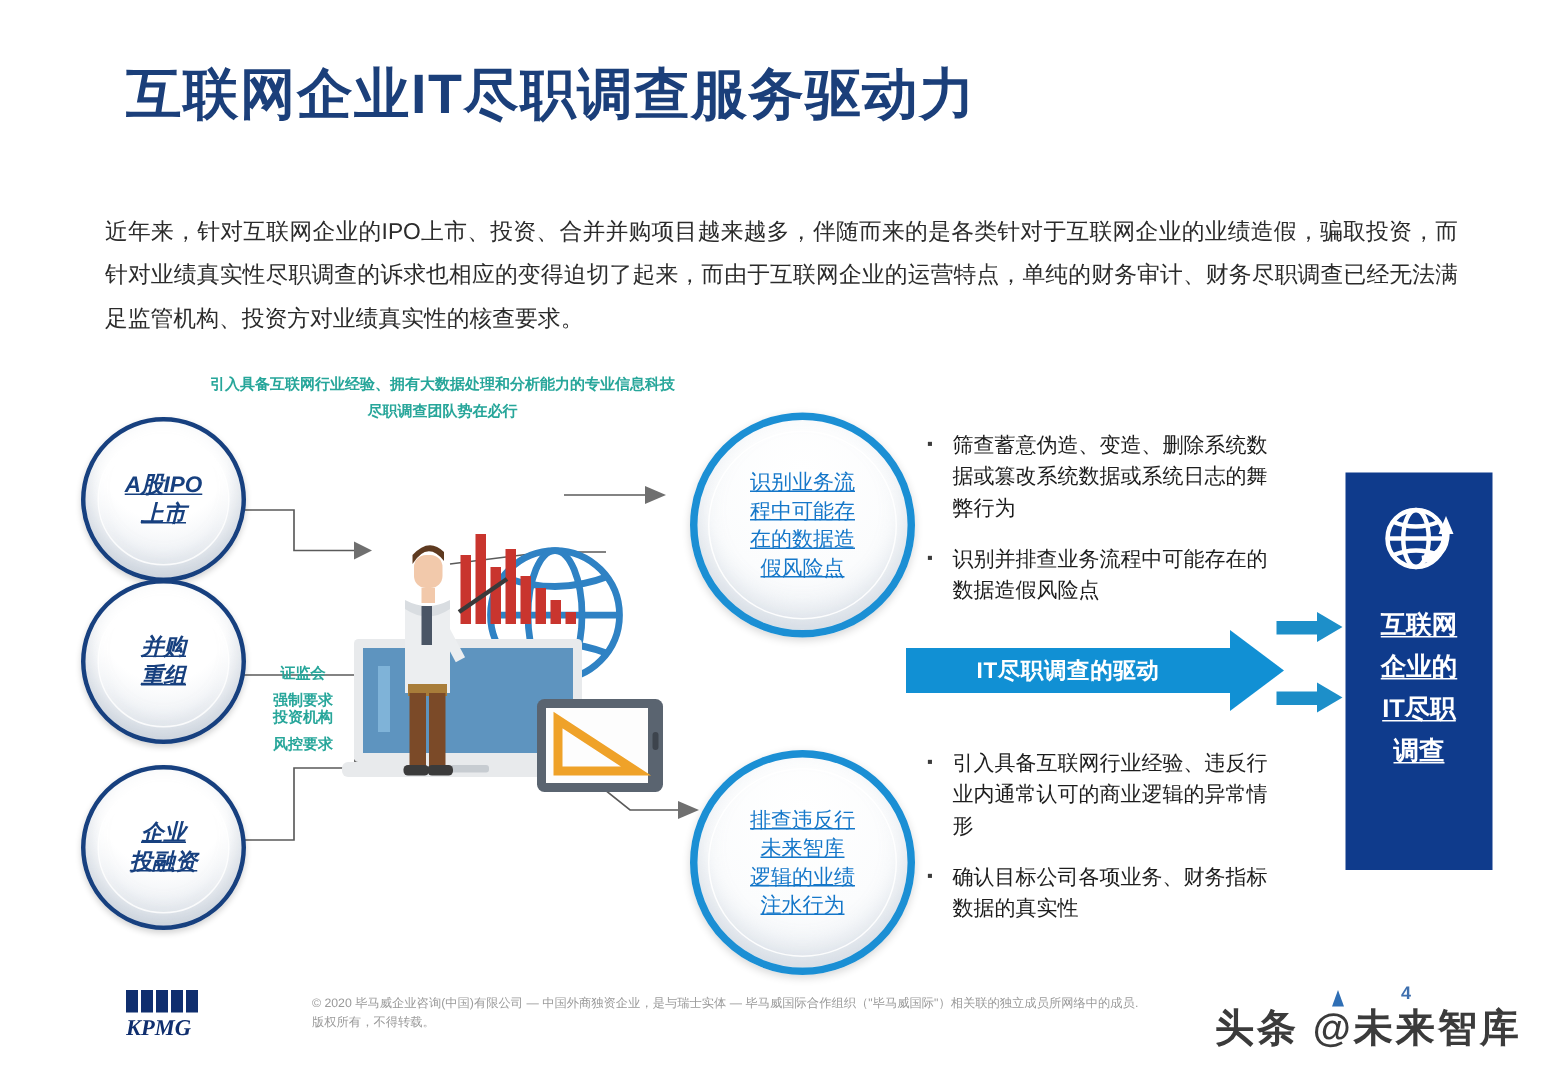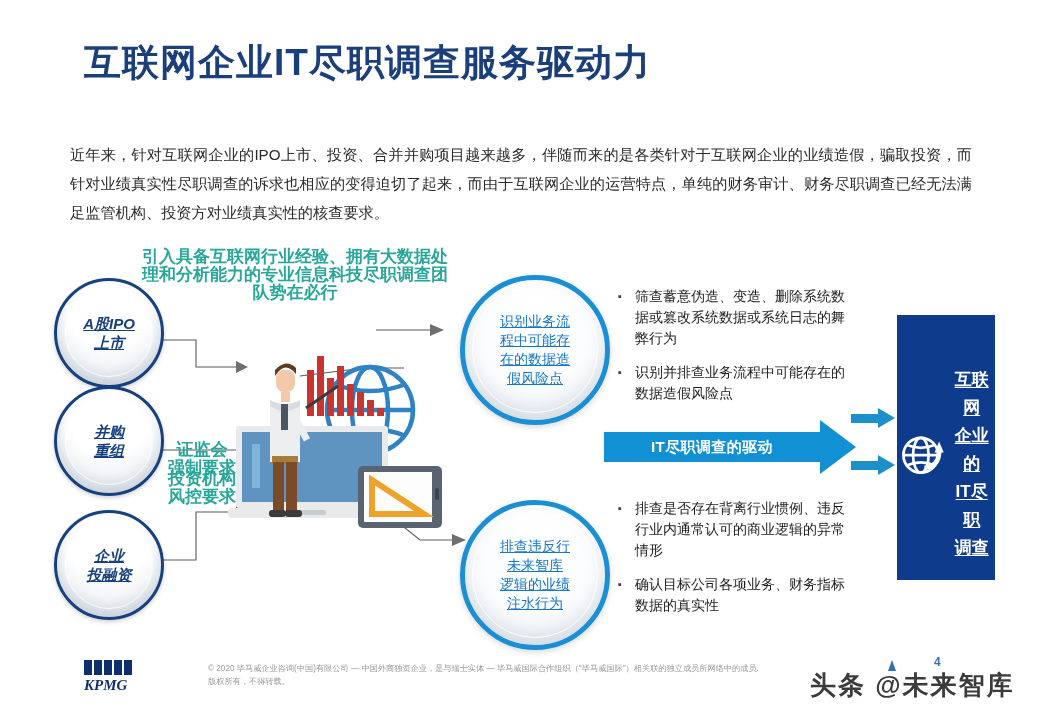--- a/index.html
+++ b/index.html
@@ -43,21 +43,21 @@
     position:relative;z-index:2;text-align:center;
     font-size:15px;font-weight:700;line-height:19px;color:#17407f;font-style:italic;
   }
   .circle-btn .lbl u{text-decoration:underline;text-underline-offset:1px;}
   #c1{left:54px;top:278px;}
   #c2{left:54px;top:386px;}
   #c3{left:54px;top:510px;}
 
   
   .teal-note{
-    position:absolute;color:#27a69a;font-weight:700;font-size:17px;
+    position:absolute;color:#27a69a;font-weight:700;font-size:10px;
     line-height:18px;text-align:center;
   }
   #tn-top{left:140px;top:248px;width:310px;}
   #tn-1{left:160px;top:405px;width:84px;margin-top:36px;}
   #tn-2{left:160px;top:470px;width:84px;}
 
   
   .wires{position:absolute;left:0;top:0;width:1040px;height:720px;pointer-events:none;}
 
   
@@ -98,21 +98,21 @@
   .banner .lbl{color:#ffffff;font-weight:700;font-size:15px;letter-spacing:.4px;}
   .banner .head{
     position:absolute;left:216px;top:-12px;width:0;height:0;
     border-top:27px solid transparent;border-bottom:27px solid transparent;
     border-left:36px solid #1190d4;
   }
 
   
   .result{
     position:absolute;left:897px;top:315px;width:98px;height:265px;
-    background:#0f3b8c;display:flex;flex-direction:row;
+    background:#0f3b8c;display:flex;flex-direction:column;
     align-items:center;padding-top:18px;box-sizing:border-box;
   }
   .result .lbl{
     margin-top:14px;text-align:center;color:#fff;font-weight:700;
     font-size:17px;line-height:28px;
   }
   .result .lbl u{text-decoration:underline;text-underline-offset:2px;}
 
   
   .feeder{position:absolute;width:46px;height:20px;}
@@ -276,21 +276,21 @@
     </div>
     <div class="row">
       <div class="bt">▪</div>
       <div class="tx">识别并排查业务流程中可能存在的数据造假风险点</div>
     </div>
   </div>
 
   <div class="bullets" id="bl-bot">
     <div class="row">
       <div class="bt">▪</div>
-      <div class="tx">排查是否存在背离行业惯例、违反行业内通常认可的商业逻辑的异常情形</div>
+      <div class="tx">引入具备互联网行业经验、违反行业内通常认可的商业逻辑的异常情形</div>
     </div>
     <div class="row">
       <div class="bt">▪</div>
       <div class="tx">确认目标公司各项业务、财务指标数据的真实性</div>
     </div>
   </div>
 
   <div class="banner">
     <span class="lbl">IT尽职调查的驱动</span>
     <span class="head"></span>

